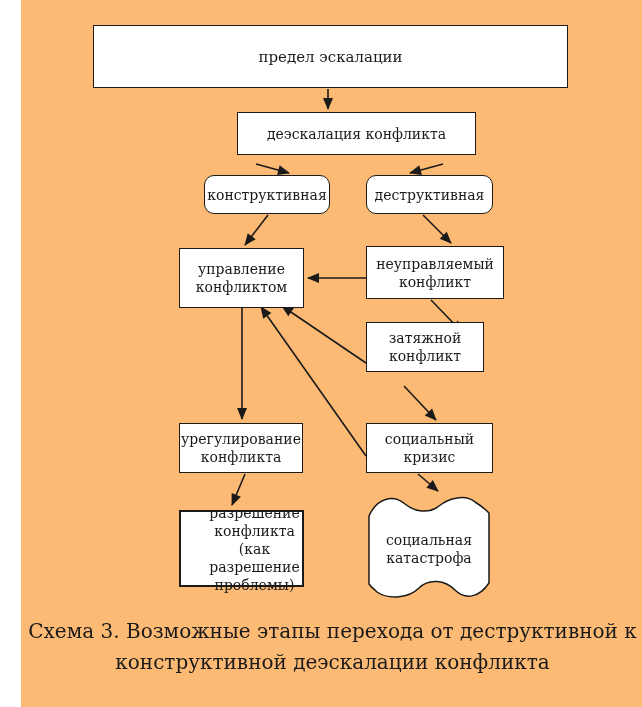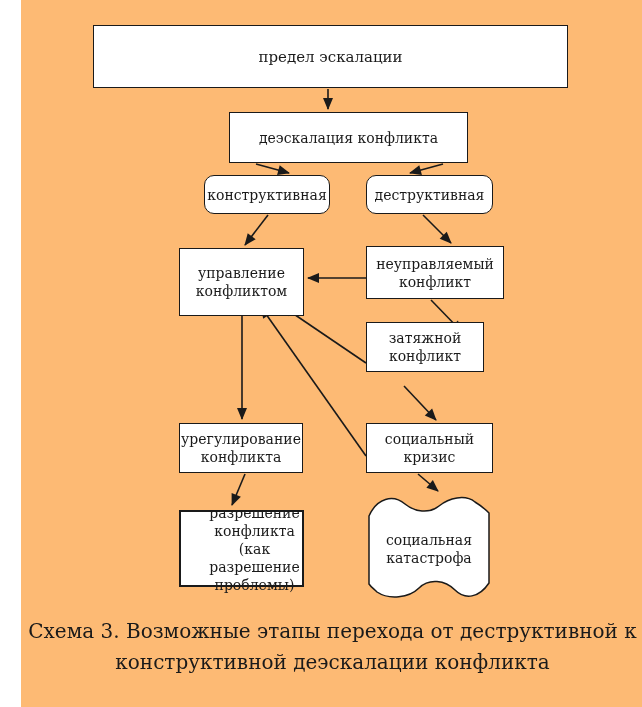--- a/index.html
+++ b/index.html
@@ -103,33 +103,33 @@
       <line x1="221" y1="303" x2="221" y2="419" marker-end="url(#ah)"></line>
       <line x1="224" y1="474" x2="211" y2="505" marker-end="url(#ah)"></line>
       <line x1="397" y1="474" x2="417" y2="491" marker-end="url(#ah)"></line>
     </g>
   </svg>
 
   <div class="node predel" style="left:72px; top:25px; width:475px; height:63px;">
     <span class="node-label">предел эскалации</span>
   </div>
 
-  <div class="node" style="left:208px; top:112px; width:239px; height:51px;">
+  <div class="node" style="left:216px; top:112px; width:239px; height:43px;">
     <span class="node-label">деэскалация конфликта</span>
   </div>
 
   <div class="node rounded" style="left:183px; top:175px; width:126px; height:39px;">
     <span class="node-label">конструктивная</span>
   </div>
 
   <div class="node rounded" style="left:345px; top:175px; width:127px; height:39px;">
     <span class="node-label">деструктивная</span>
   </div>
 
-  <div class="node" style="left:158px; top:248px; width:125px; height:68px;">
+  <div class="node" style="left:158px; top:248px; width:125px; height:60px;">
     <span class="node-label">управление
 конфликтом</span>
   </div>
 
   <div class="node" style="left:345px; top:246px; width:138px; height:53px;">
     <span class="node-label">неуправляемый
 конфликт</span>
   </div>
 
   <div class="node" style="left:345px; top:322px; width:118px; height:50px;justify-content:center;">

